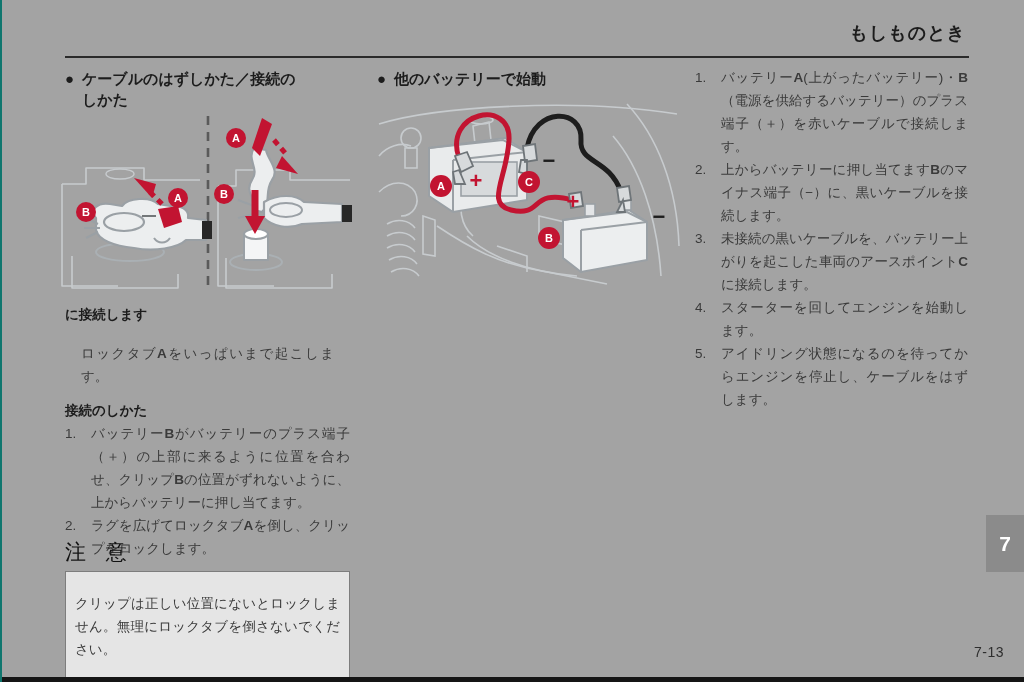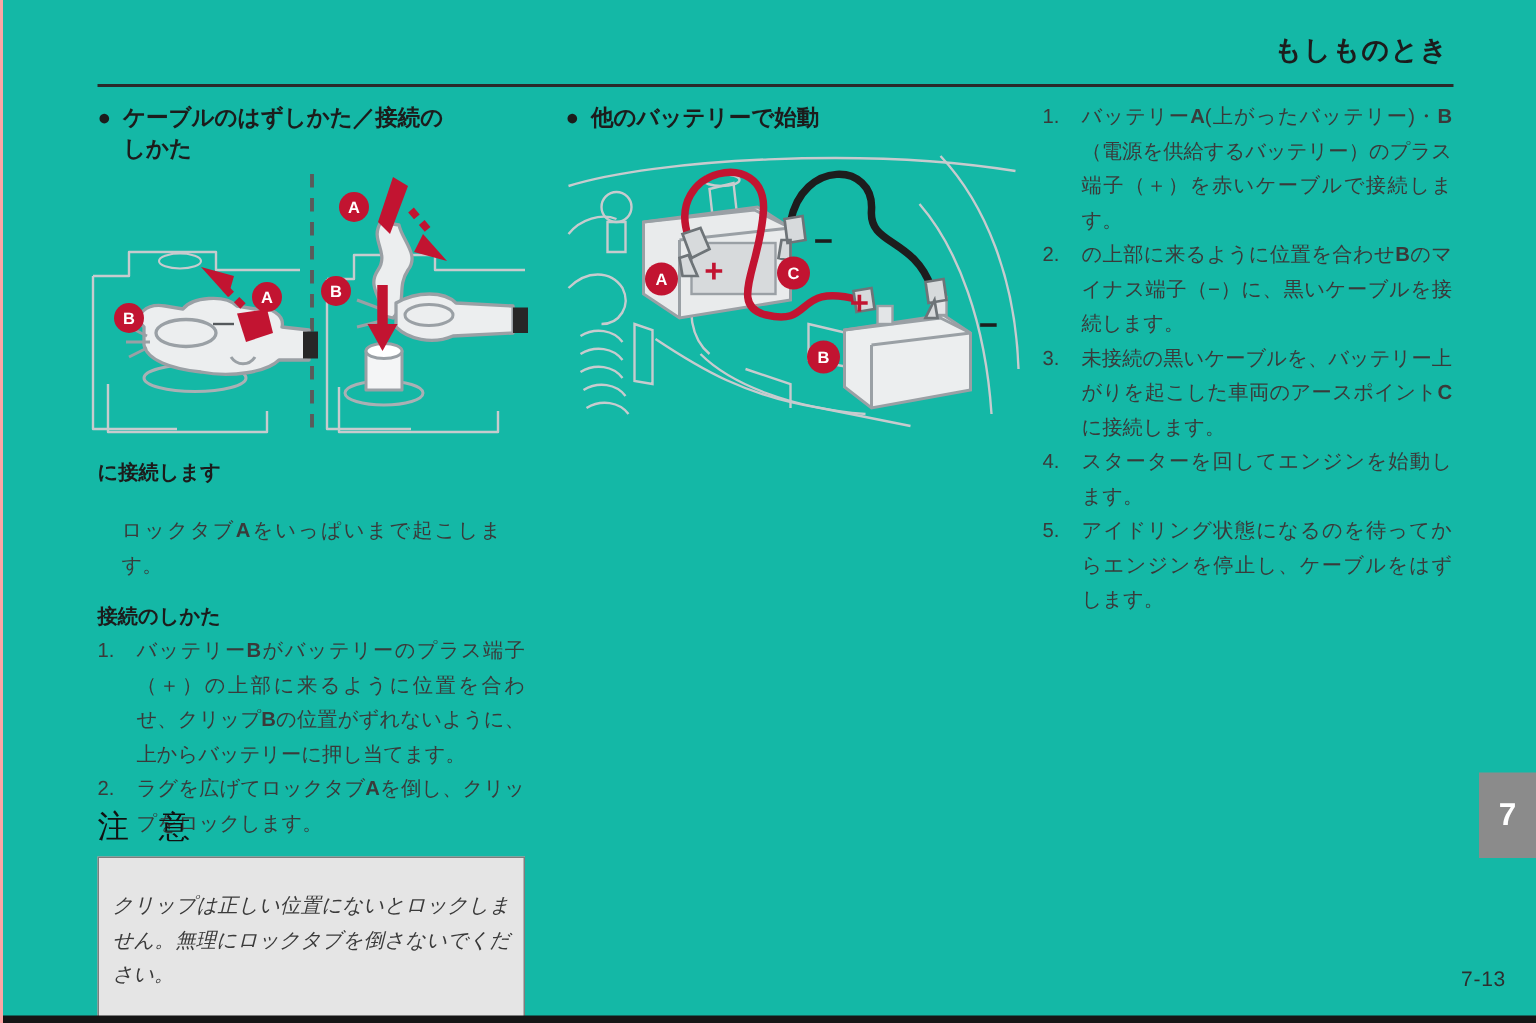--- a/index.html
+++ b/index.html
@@ -1,19 +1,19 @@
 <!DOCTYPE html>
 <html><head>
 <meta charset="utf-8">
 <style>
   html,body{margin:0;padding:0;background:#fff;}
   .page{
     position:relative;width:1024px;height:682px;overflow:hidden;
-    background:#14b8a6;
-    border-left:2px solid #fca5a5;
+    background:#a3a3a3;
+    border-left:2px solid #0f766e;
     box-sizing:border-box;
     font-family:"Liberation Sans","DejaVu Sans",sans-serif;
     color:#3a3a3a;
   }
   .hdr-title{
     position:absolute;top:21px;right:58px;
     font-size:18px;font-weight:bold;color:#1c1c1c;letter-spacing:1px;
   }
   .hdr-rule{
     position:absolute;top:56px;left:63px;width:904px;height:2px;background:#2a2a2a;
@@ -31,21 +31,21 @@
   .para{margin:16px;text-align:justify;}
   .steps{margin:0;padding:0;list-style:none;}
   .steps li{display:flex;margin:0;}
   .steps .num{flex:0 0 26px;}
   .steps .stxt{flex:1;text-align:justify;}
   .caution-title{
     font-size:21px;font-weight:normal;color:#111;letter-spacing:7px;margin:0 0 8px 0;
   }
   .caution-box{
     border:1px solid #7d7d7d;background:#e5e5e5;
-    padding:20px 9px;text-align:justify;font-style:italic;
+    padding:20px 9px;text-align:justify;
   }
   .illu{position:absolute;}
   .side-tab{
     position:absolute;top:515px;right:0;width:38px;height:57px;
     display:flex;align-items:center;justify-content:center;
     color:#fff;font-size:21px;font-weight:bold;
   }
   .page-num{
     position:absolute;top:644px;right:20px;font-size:14px;color:#2e2e2e;letter-spacing:0.5px;
   }
@@ -249,21 +249,21 @@
   </svg>
 
   <div class="col col-right">
     <ol class="steps">
       <li>
         <span class="num">1.</span>
         <div class="stxt"><span>バッテリー</span><span style="font-weight: bold;">A</span><span>(上がったバッテリー)・</span><span style="font-weight: bold;">B</span><span>（電源を供給するバッテリー）のプラス端子（＋）を赤いケーブルで接続します。</span></div>
       </li>
       <li>
         <span class="num">2.</span>
-        <div class="stxt"><span>の上部に来るように位置を合わせ</span><span style="font-weight: bold;">B</span><span>のマイナス端子（−）に、黒いケーブルを接続します。</span></div>
+        <div class="stxt"><span>上からバッテリーに押し当てます</span><span style="font-weight: bold;">B</span><span>のマイナス端子（−）に、黒いケーブルを接続します。</span></div>
       </li>
       <li>
         <span class="num">3.</span>
         <div class="stxt"><span>未接続の黒いケーブルを、バッテリー上がりを起こした車両のアースポイント</span><span style="font-weight: bold;">C</span><span>に接続します。</span></div>
       </li>
       <li>
         <span class="num">4.</span>
         <div class="stxt"><span>スターターを回してエンジンを始動します。</span></div>
       </li>
       <li>

